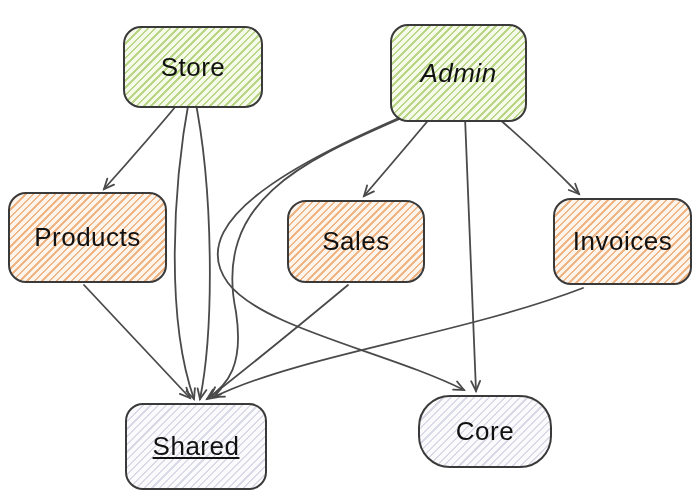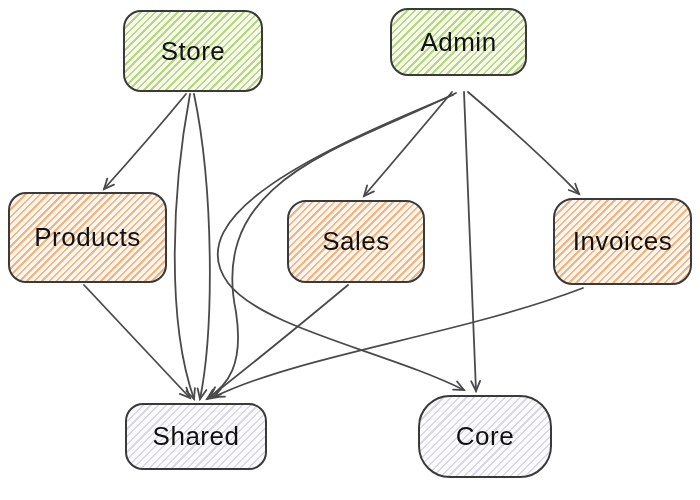--- a/index.html
+++ b/index.html
@@ -17,20 +17,21 @@
     box-sizing:border-box;
     border:2.5px solid #3a3a3a;
     border-radius:18px;
     display:flex;align-items:center;justify-content:center;
     font-size:26px;color:#111111;
     letter-spacing:0.5px;
   }
   .node.green{
     background:repeating-linear-gradient(135deg,
       #b9d687 0px,#b9d687 1.8px,#f5fae9 1.8px,#f5fae9 5.2px);
+    margin-top:16px;
   }
   .node.orange{
     background:repeating-linear-gradient(135deg,
       #f0b585 0px,#f0b585 1.8px,#fdf4ec 1.8px,#fdf4ec 5.2px);
   }
   .node.gray{
     background:repeating-linear-gradient(135deg,
       #d9dae6 0px,#d9dae6 1.6px,#fbfbfd 1.6px,#fbfbfd 5.4px);
   }
   .node .label{pointer-events:none;}
@@ -58,37 +59,37 @@
         <path d="M84,285 Q140,345 190,398" class="edge" marker-end="url(#arrow)"></path>
         <path d="M348,285 Q276,345 210,397" class="edge" marker-end="url(#arrow)"></path>
         <path d="M583,288 C460,335 300,355 214,397" class="edge" marker-end="url(#arrow)"></path>
       </g>
   </svg>
 
   <div class="node green" style="left:123px;top:10px;width:140px;height:82px;">
     <span class="label">Store</span>
   </div>
 
-  <div class="node green" style="left:390px;top:8px;width:137px;height:68px;">
+  <div class="node green" style="left:390px;top:8px;width:137px;height:98px;font-style:italic;">
     <span class="label">Admin</span>
   </div>
 
   <div class="node orange" style="left:8px;top:192px;width:159px;height:91px;">
     <span class="label">Products</span>
   </div>
 
   <div class="node orange" style="left:287px;top:200px;width:138px;height:83px;border-radius:19px;">
     <span class="label">Sales</span>
   </div>
 
-  <div class="node orange" style="left:553px;top:198px;width:139px;height:87px;border-radius:20px;">
+  <div class="node orange" style="left:553px;top:198px;width:139px;height:87px;">
     <span class="label">Invoices</span>
   </div>
 
-  <div class="node gray" style="left:125px;top:403px;width:142px;height:67px;">
+  <div class="node gray" style="left:125px;top:403px;width:142px;height:87px;text-decoration:underline;">
     <span class="label">Shared</span>
   </div>
 
-  <div class="node gray" style="left:418px;top:395px;width:134px;height:83px;border-radius:32px;">
+  <div class="node gray" style="left:418px;top:395px;width:134px;height:73px;border-radius:32px;">
     <span class="label">Core</span>
   </div>
 
 </div>
 
 </body></html>

